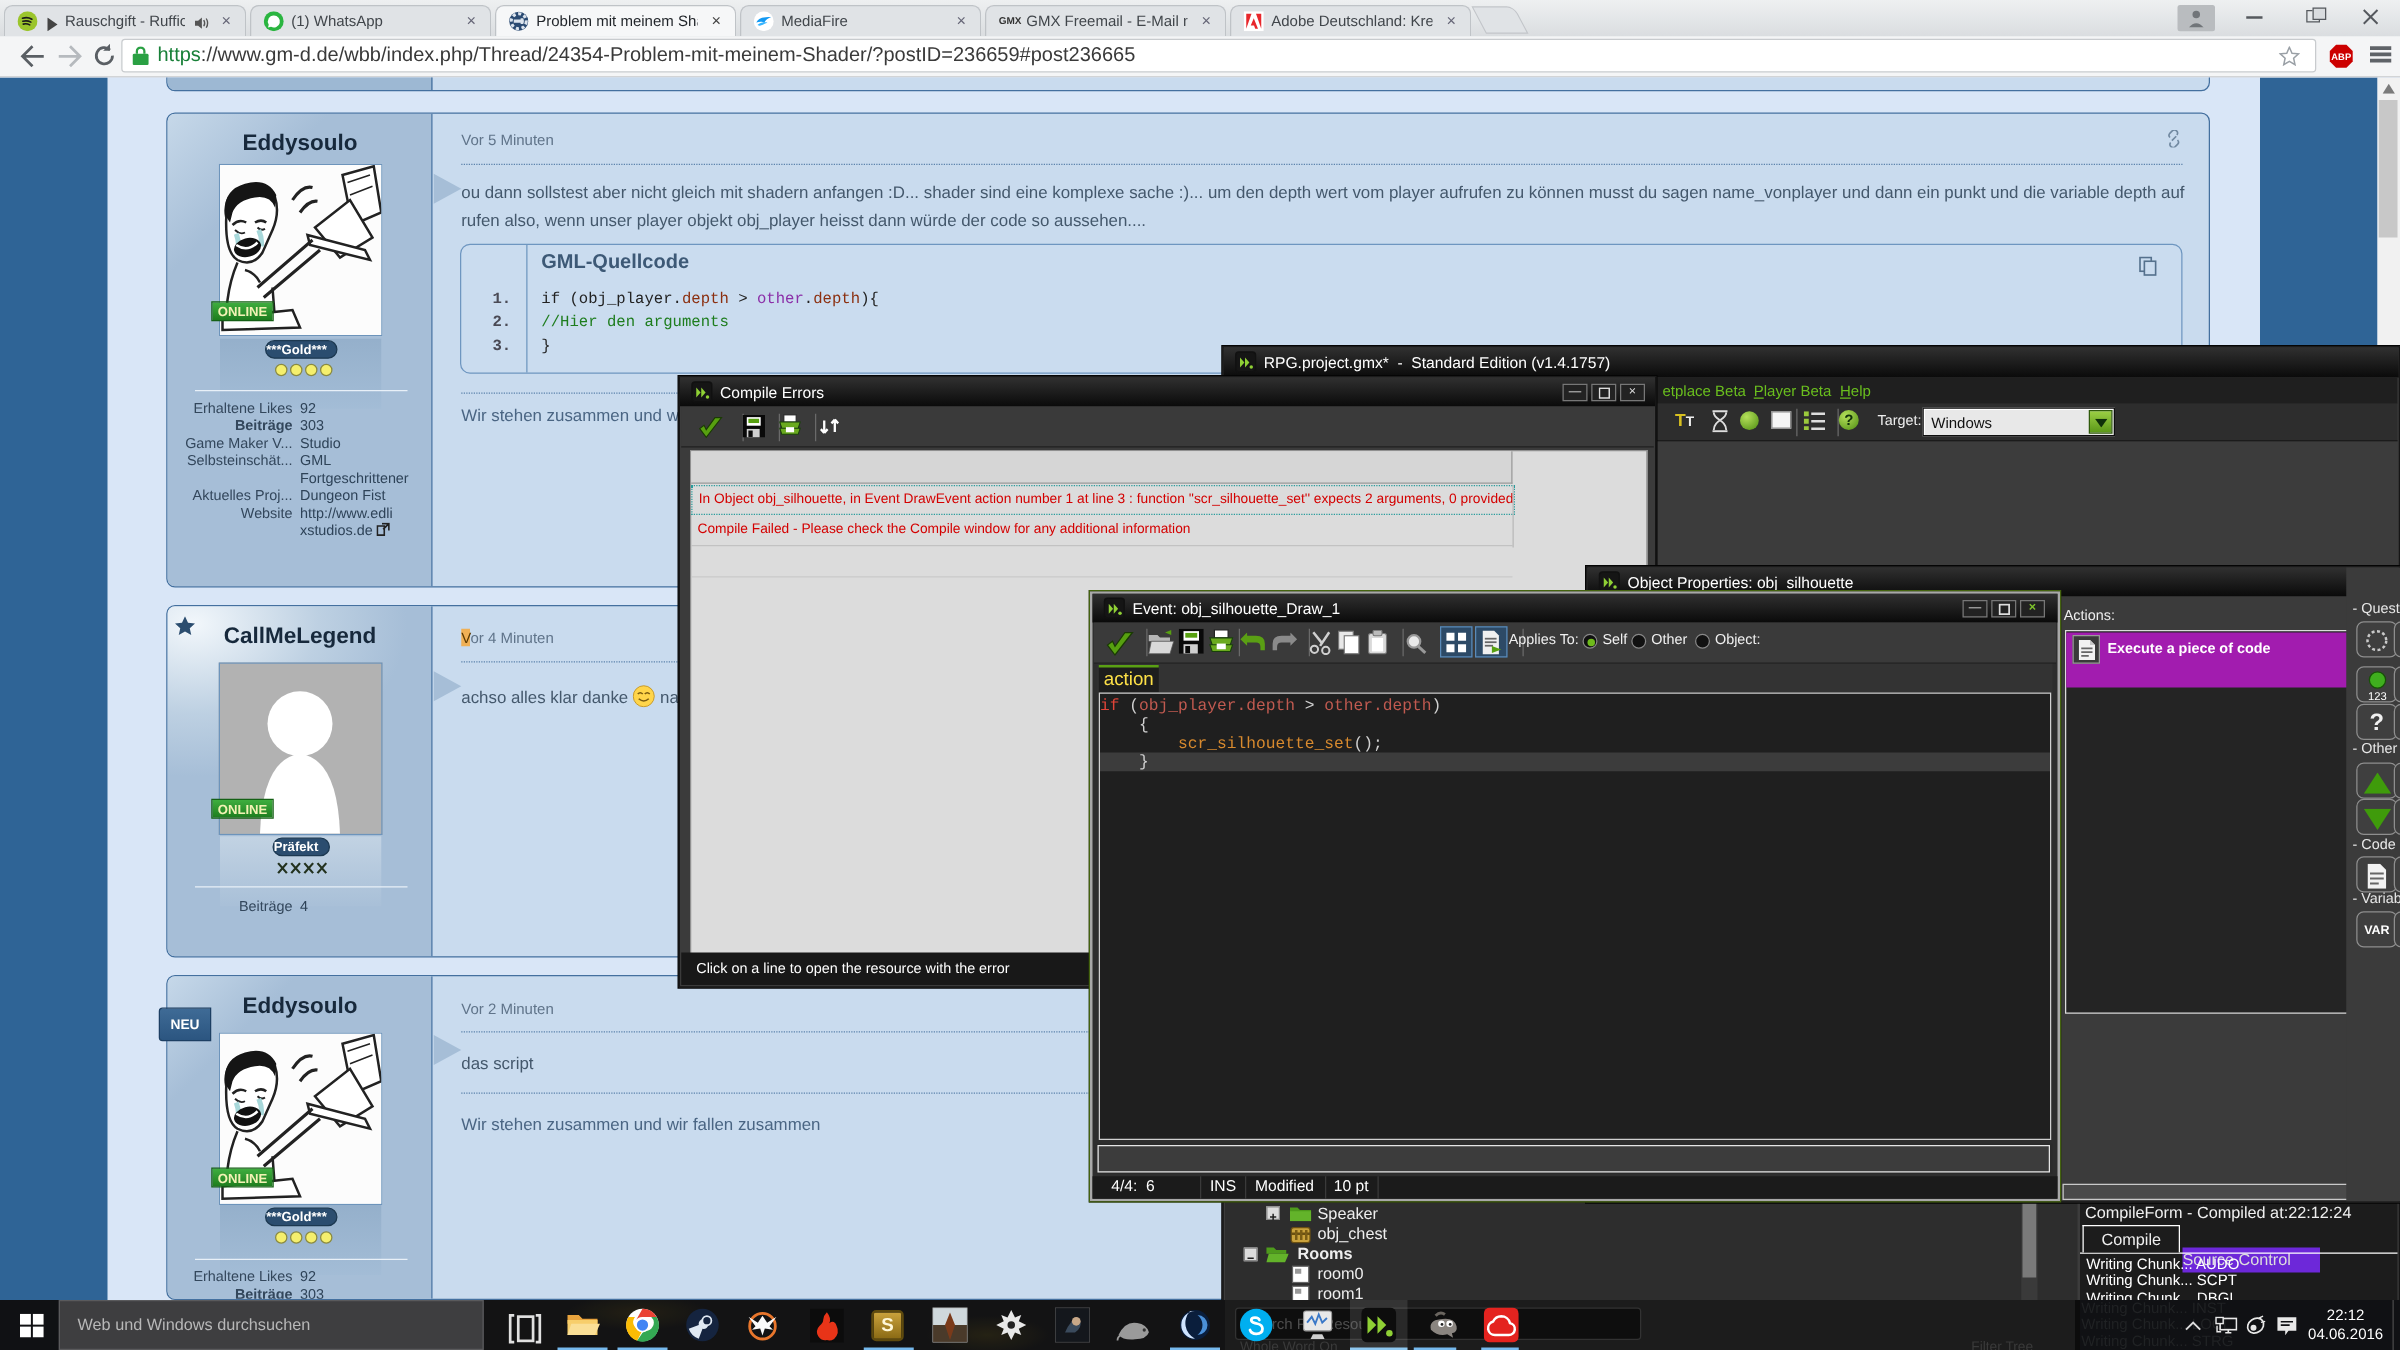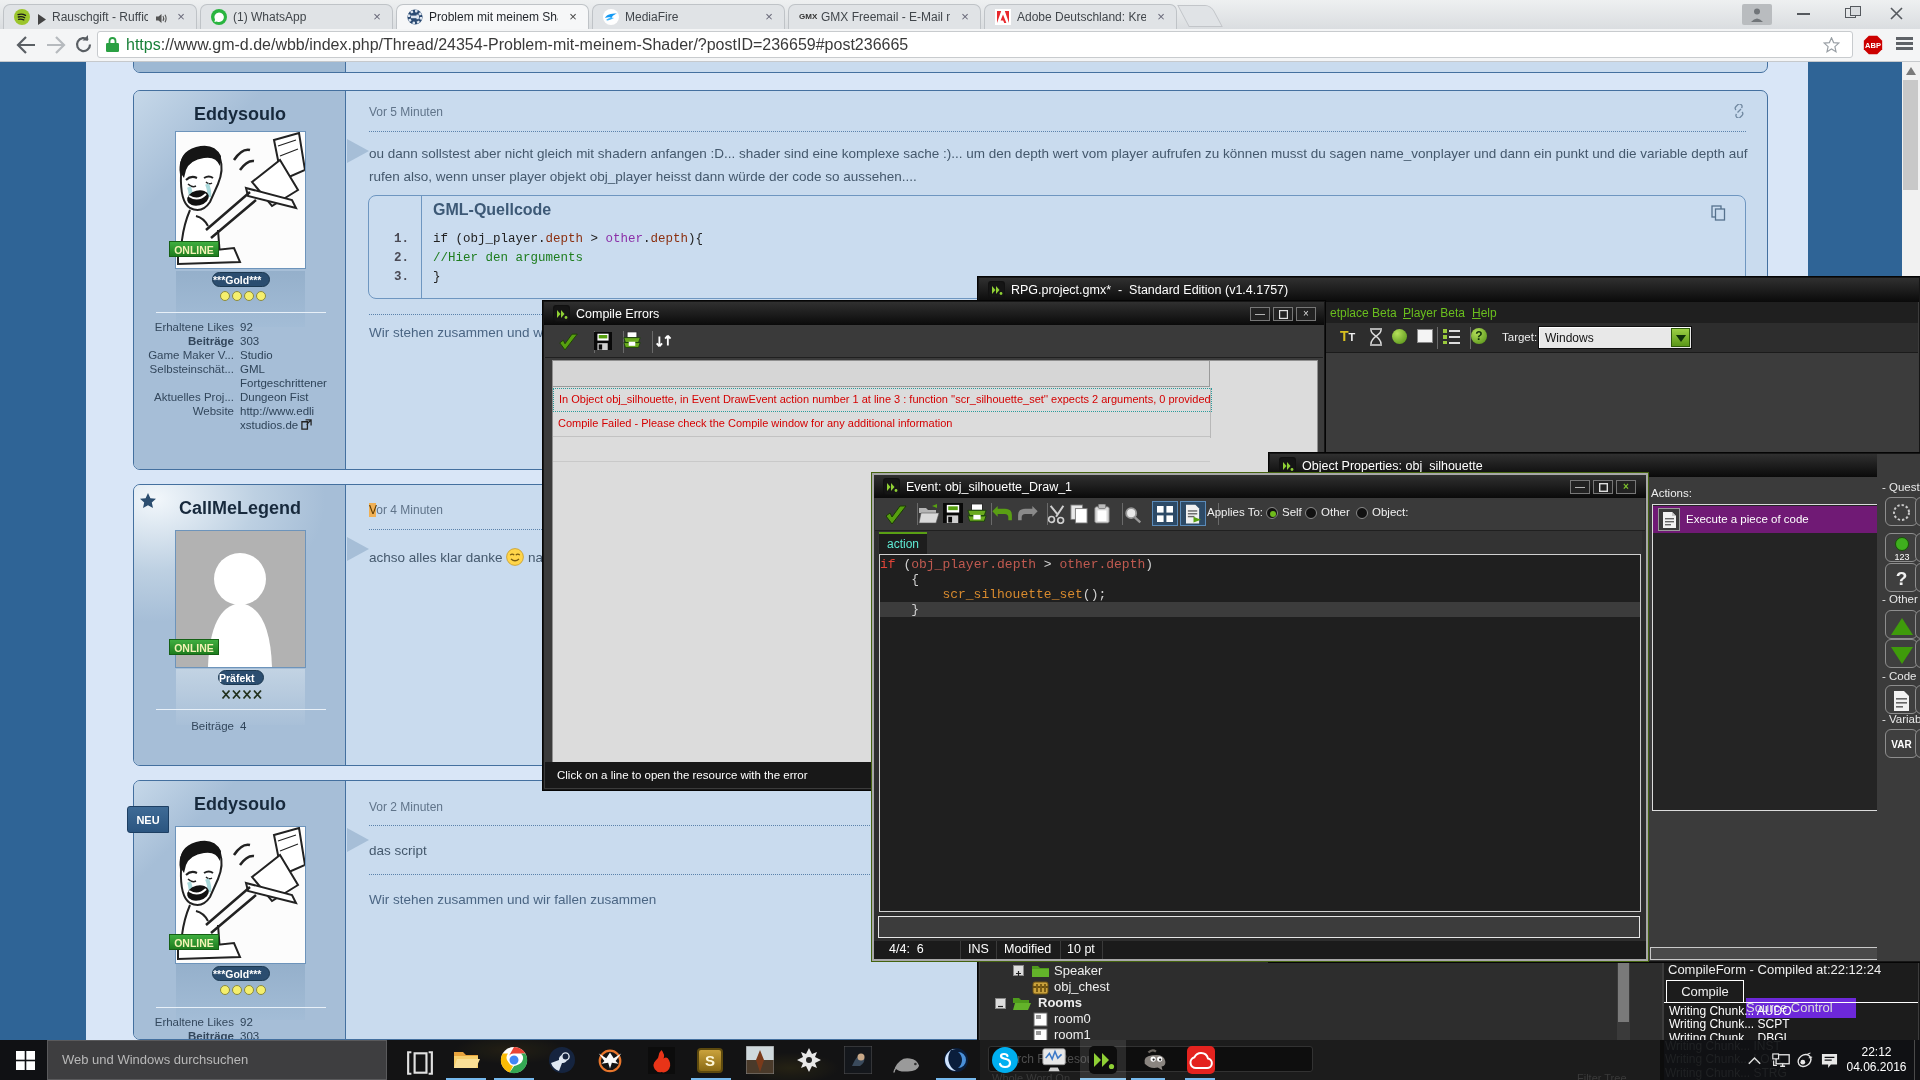--- a/index.html
+++ b/index.html
@@ -566,21 +566,21 @@
             <path d="M3 4 l3.5 4 L3 12z" fill="#8fd035"></path>
             <path d="M7 4 l3.5 4 L7 12z" fill="#8fd035"></path>
             <circle cx="12" cy="11.5" r="1.4" fill="#8fd035"></circle>
           </svg>
         </div>
     <div class="txt">Object Properties: obj_silhouette</div>
   </div>
   <div class="abs" style="left:381px;top:33px;color:#eee;font-size:11.5px;">Actions:</div>
 
   <div class="abs" style="left:382px;top:50px;width:227px;height:307px;background:#242424;border:1px solid #dcdcdc;">
-    <div class="abs" style="left:0;top:1px;width:100%;height:27px;background:#701a75;">
+    <div class="abs" style="left:0;top:1px;width:100%;height:44px;background:#a21caf;font-weight:bold;">
       <div class="abs" style="left:5px;top:2px;width:22px;height:23px;background:#3a3a3a;border:1px solid #9a9a9a;">
             <svg style="position:absolute;left:4px;top:3px;" width="13" height="16" viewBox="0 0 13 16">
               <path d="M0 0 h9 l4 4 v12 H0z" fill="#f2f2f2"></path>
               <path d="M9 0 l4 4 h-4z" fill="#c8c8c8"></path>
               <rect x="2" y="6" width="9" height="1.4" fill="#666"></rect>
               <rect x="2" y="9" width="9" height="1.4" fill="#666"></rect>
               <rect x="2" y="12" width="6" height="1.4" fill="#666"></rect>
             </svg>
           </div>
       <span class="abs" style="left:33px;top:7px;color:#fff;font-size:11.5px;">Execute a piece of code</span>
@@ -727,21 +727,21 @@
           <div style="position:absolute;left:2.5px;top:2.5px;width:6px;height:6px;border-radius:50%;background:#6fbb1c;"></div>
         </div>
     <span class="abs" style="left:407px;top:8px;color:#f0f0f0;font-size:11.5px;">Self</span>
     <div class="abs" style="left:430px;top:9px;width:12px;height:12px;border-radius:50%;background:#111;border:1px solid #888;"></div>
     <span class="abs" style="left:446px;top:8px;color:#f0f0f0;font-size:11.5px;">Other</span>
     <div class="abs" style="left:481px;top:9px;width:12px;height:12px;border-radius:50%;background:#111;border:1px solid #888;"></div>
     <span class="abs" style="left:497px;top:8px;color:#f0f0f0;font-size:11.5px;">Object:</span>
   </div>
 
   <div class="abs" style="left:4px;top:56px;width:764px;height:23px;background:#333;">
-    <div class="abs" style="left:1px;top:1px;width:48px;height:22px;background:#1d1d1d;border-top:2px solid #5a9f14;color:#5eead4;font-size:12px;text-align:center;line-height:20px;">action</div>
+    <div class="abs" style="left:1px;top:1px;width:48px;height:22px;background:#1d1d1d;border-top:2px solid #5a9f14;color:#fde047;font-size:15px;text-align:center;line-height:20px;">action</div>
   </div>
   <div id="evtcode">
     <div class="codeline mono" style="top:2px;"><span style="color:#e04438;">if</span><span style="color:#d0d0d0;"> (</span><span style="color:#c05a50;">obj_player.depth</span><span style="color:#d0d0d0;"> &gt; </span><span style="color:#c05a50;">other.depth</span><span style="color:#d0d0d0;">)</span></div>
     <div class="codeline mono" style="top:17px;color:#d0d0d0;">    {</div>
     <div class="codeline mono" style="top:32px;color:#d88a2e;">        scr_silhouette_set<span style="color:#d0d0d0;">();</span></div>
     <div class="codeline mono" style="top:47px;color:#d0d0d0;background:#3c3c3c;">    }</div>
   </div>
 
   <div class="abs" style="left:4px;top:440px;width:764px;height:24px;background:#2b2b2b;">
     <div class="abs" style="left:0px;top:1px;width:762px;height:22px;background:#3c3c3c;border:1px solid #e6e6e6;"></div>

